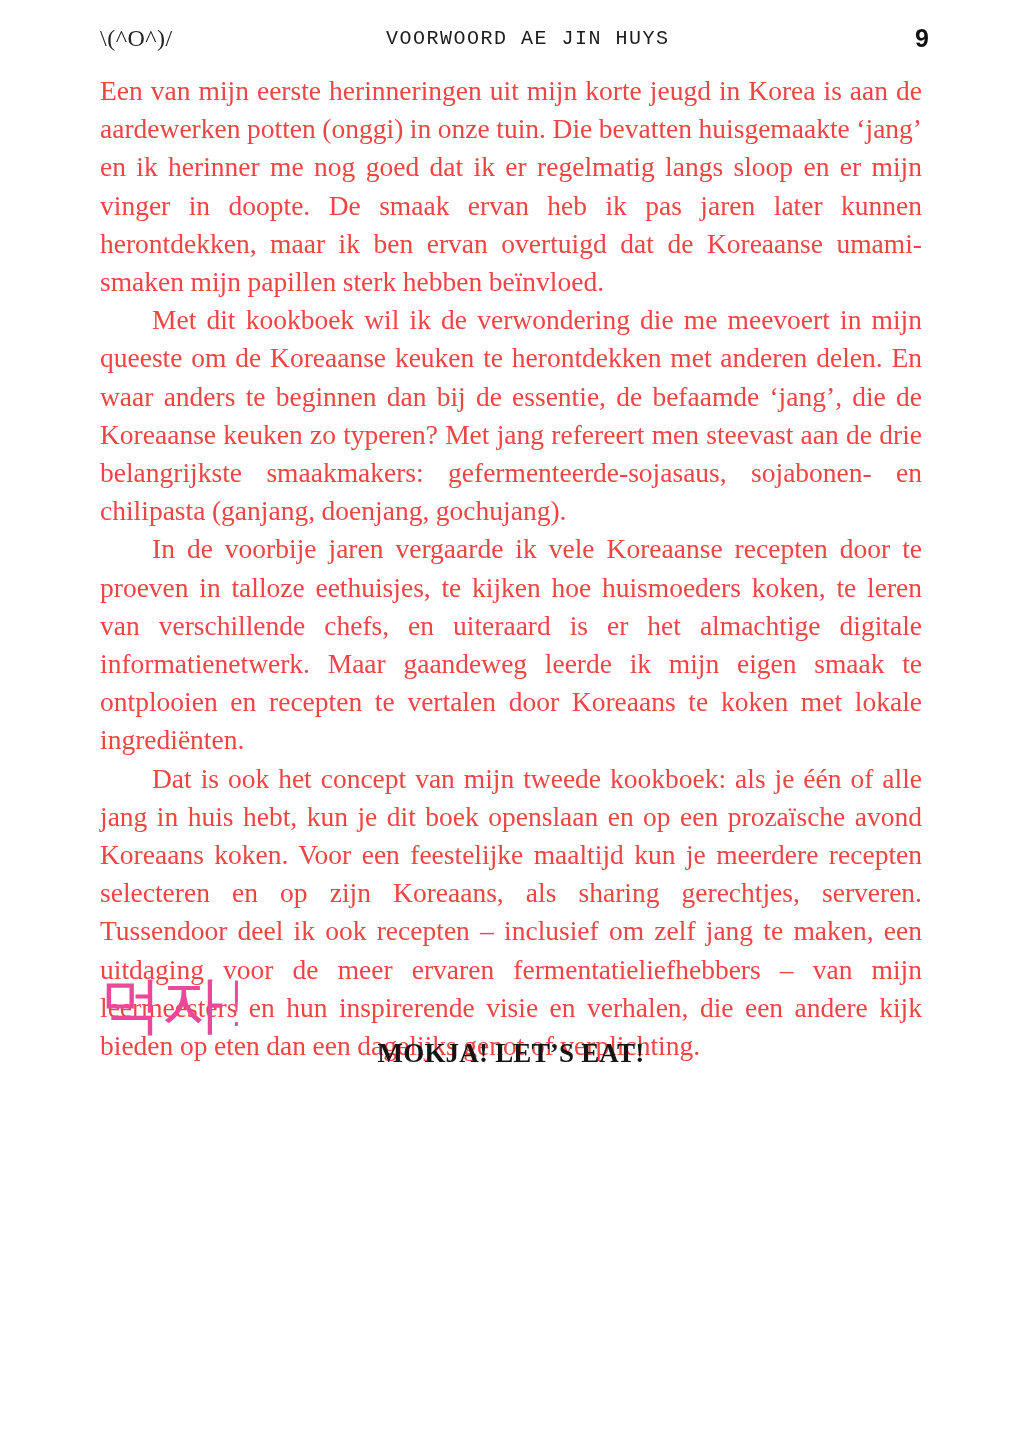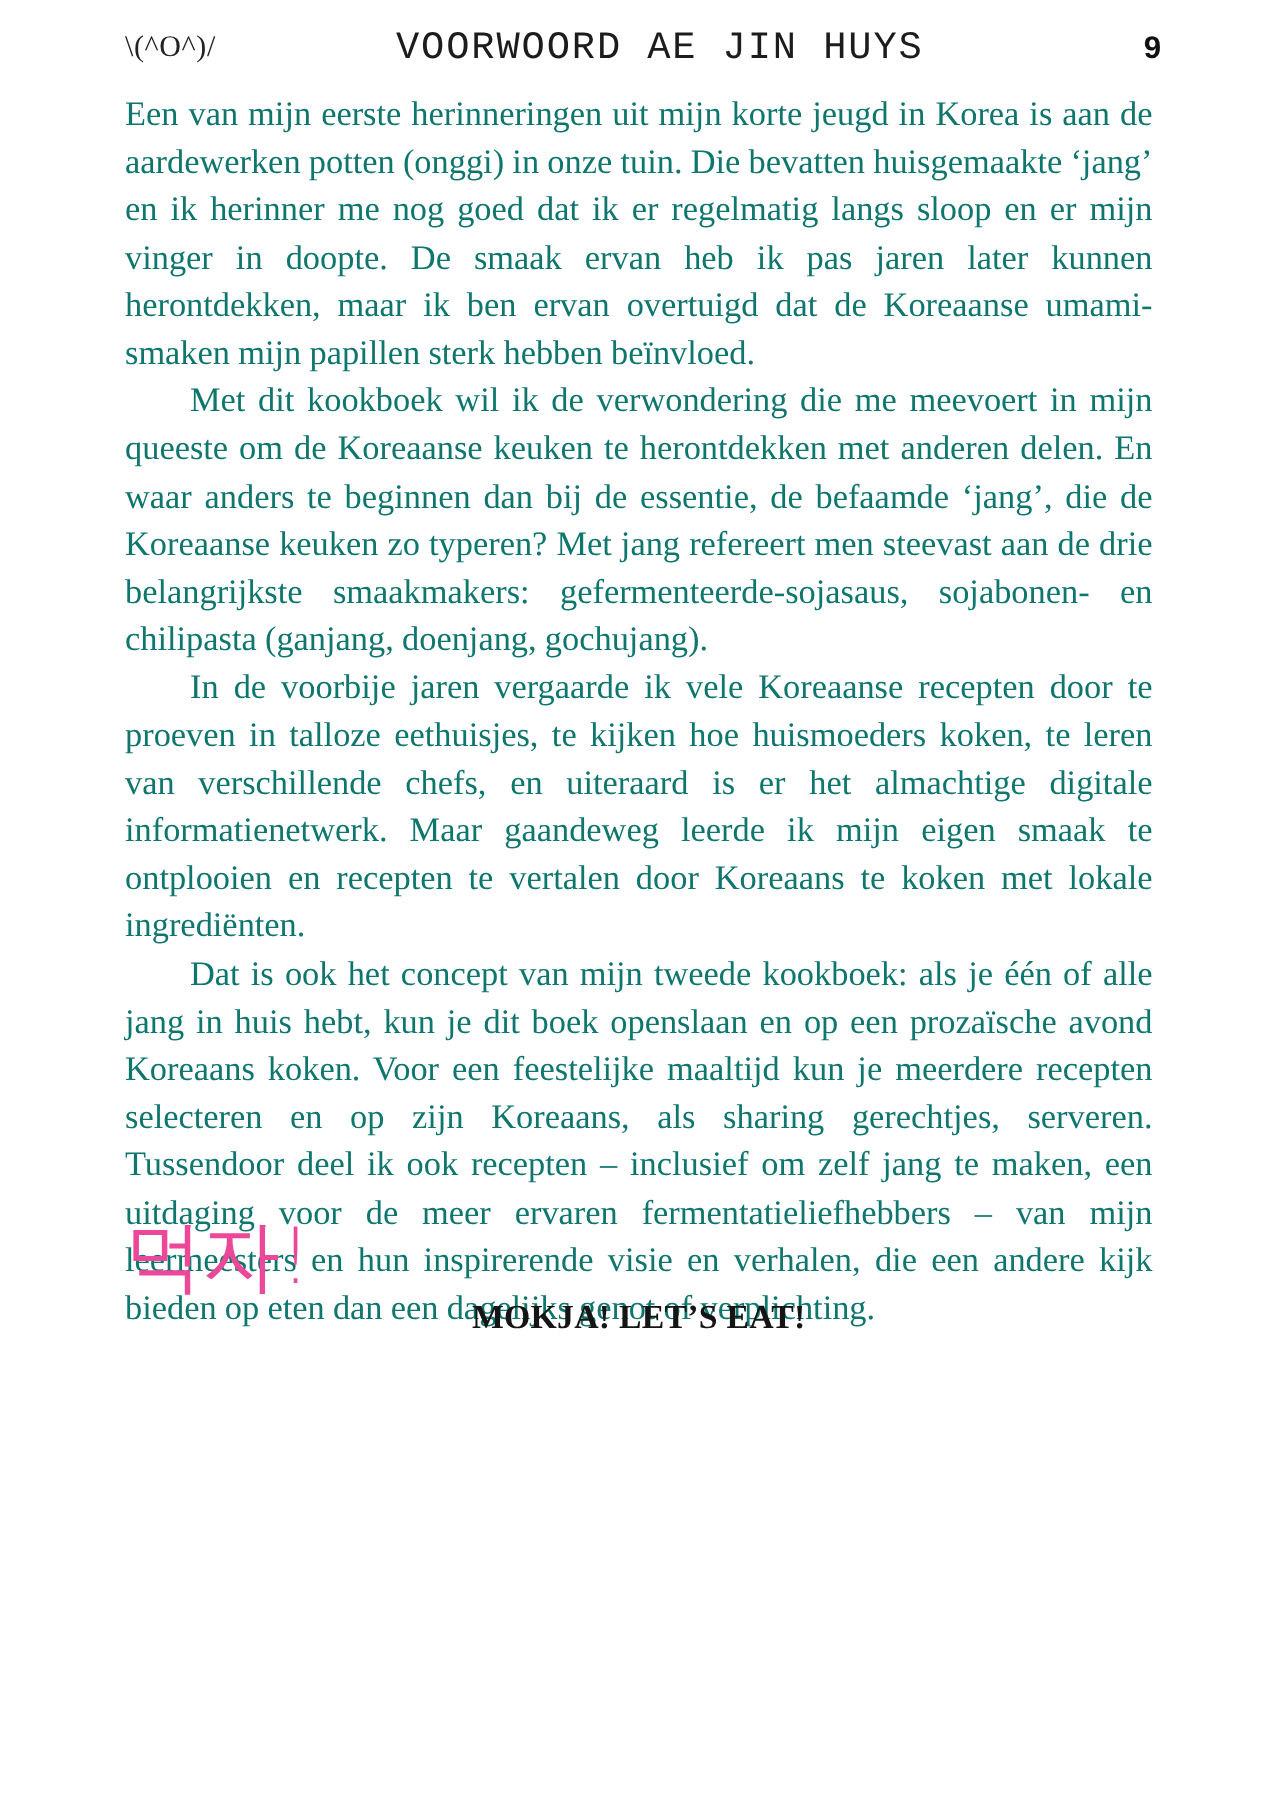--- a/index.html
+++ b/index.html
@@ -40,21 +40,21 @@
     letter-spacing: 0.5px;
     color: #232323;
     white-space: pre;
     flex: 0 0 auto;
   }
 
   .head-title {
     flex: 1 1 auto;
     text-align: center;
     font-family: "Liberation Mono", monospace;
-    font-size: 31px;
+    font-size: 20px;
     letter-spacing: 1.5px;
     color: #1c1c1c;
     white-space: nowrap;
     margin-left: -20px;
   }
 
   .folio {
     flex: 0 0 auto;
     font-family: "Liberation Sans", sans-serif;
     font-weight: bold;
@@ -72,21 +72,21 @@
     width: 822px;
   }
 
   .para {
     margin: 0;
     font-family: "Liberation Serif", serif;
     font-size: 27.5px;
     line-height: 38.2px;
     text-align: justify;
     text-justify: inter-word;
-    color: #0f766e;
+    color: #ef4444;
     hyphens: none;
     word-spacing: -0.3px;
   }
 
   .para + .para {
     text-indent: 52px;
   }
 
   
   .signoff {

